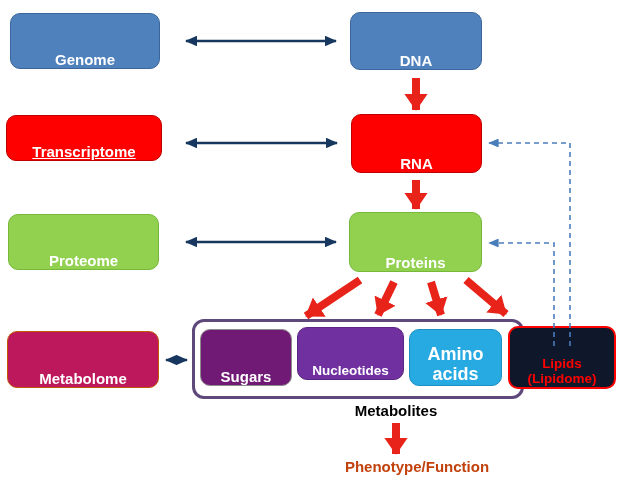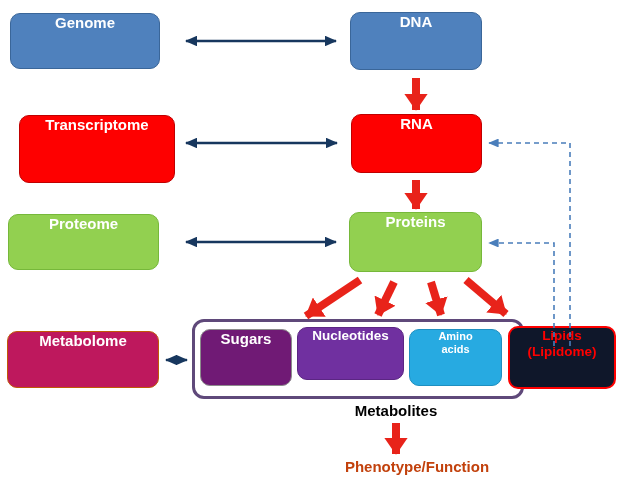--- a/index.html
+++ b/index.html
@@ -2,21 +2,21 @@
 <html><head>
 <meta charset="utf-8">
 <style>
   html,body{margin:0;padding:0;background:#ffffff;}
   .stage{
     position:relative;width:640px;height:480px;background:#ffffff;overflow:hidden;
     font-family:"Liberation Sans", sans-serif;
   }
   .arrows{position:absolute;left:0;top:0;width:640px;height:480px;pointer-events:none;z-index:5;}
   .box{
-    position:absolute;display:flex;align-items:flex-start;justify-content:center;
+    position:absolute;display:flex;align-items:flex-end;justify-content:center;
     border-radius:10px;color:#ffffff;font-weight:bold;font-size:15px;text-align:center;
     line-height:1.15;box-sizing:border-box;z-index:2;
   }
   .blue{background:#4F81BD;border:1px solid #3A6699;}
   .red{background:#FE0000;border:1px solid #C00000;}
   .green{background:#92D050;border:1px solid #76B83A;}
   .orange{background:#be185d;border:1px solid #C05A06;}
   .gray{background:#701a75;border:1px solid #8C8C8C;}
   .purple{background:#7030A0;border:1px solid #5B2683;}
   .cyan{background:#27AAE1;border:1px solid #1E8FC0;}
@@ -71,21 +71,21 @@
 
     <g stroke="#4A7EBB" stroke-width="1.6" fill="none" stroke-dasharray="5 4">
       <polyline points="570,346 570,143 489,143" marker-end="url(#dashHead)"></polyline>
       <polyline points="554,346 554,243 489,243" marker-end="url(#dashHead)"></polyline>
     </g>
   </svg>
 
   <div class="box blue" style="left:10px;top:13px;width:150px;height:56px;">
     <span>Genome</span>
   </div>
-  <div class="box red" style="left:19px;top:115px;width:156px;height:68px;">
+  <div class="box red" style="left:6px;top:115px;width:156px;height:46px;text-decoration:underline;">
     <span>Transcriptome</span>
   </div>
   <div class="box green" style="left:8px;top:214px;width:151px;height:56px;">
     <span>Proteome</span>
   </div>
   <div class="box orange" style="left:7px;top:331px;width:152px;height:57px;">
     <span>Metabolome</span>
   </div>
 
   <div class="box blue" style="left:350px;top:12px;width:132px;height:58px;">
@@ -99,21 +99,21 @@
   </div>
 
   <div class="group-box"></div>
 
   <div class="box gray" style="left:200px;top:329px;width:92px;height:57px;">
     <span>Sugars</span>
   </div>
   <div class="box purple" style="left:297px;top:327px;width:107px;height:53px;font-size:13.5px;">
     <span>Nucleotides</span>
   </div>
-  <div class="box cyan" style="left:409px;top:329px;width:93px;height:57px;font-size:11px;padding:0 19px;">
+  <div class="box cyan" style="left:409px;top:329px;width:93px;height:57px;font-size:18px;padding:0 19px;">
     <span>Amino acids</span>
   </div>
   <div class="box yellow" style="left:508px;top:326px;width:108px;height:63px;padding:0 8px;">
     <span>Lipids (Lipidome)</span>
   </div>
 
   <div class="metab-label">Metabolites</div>
   <div class="pheno-label">Phenotype/Function</div>
 
 </div>

